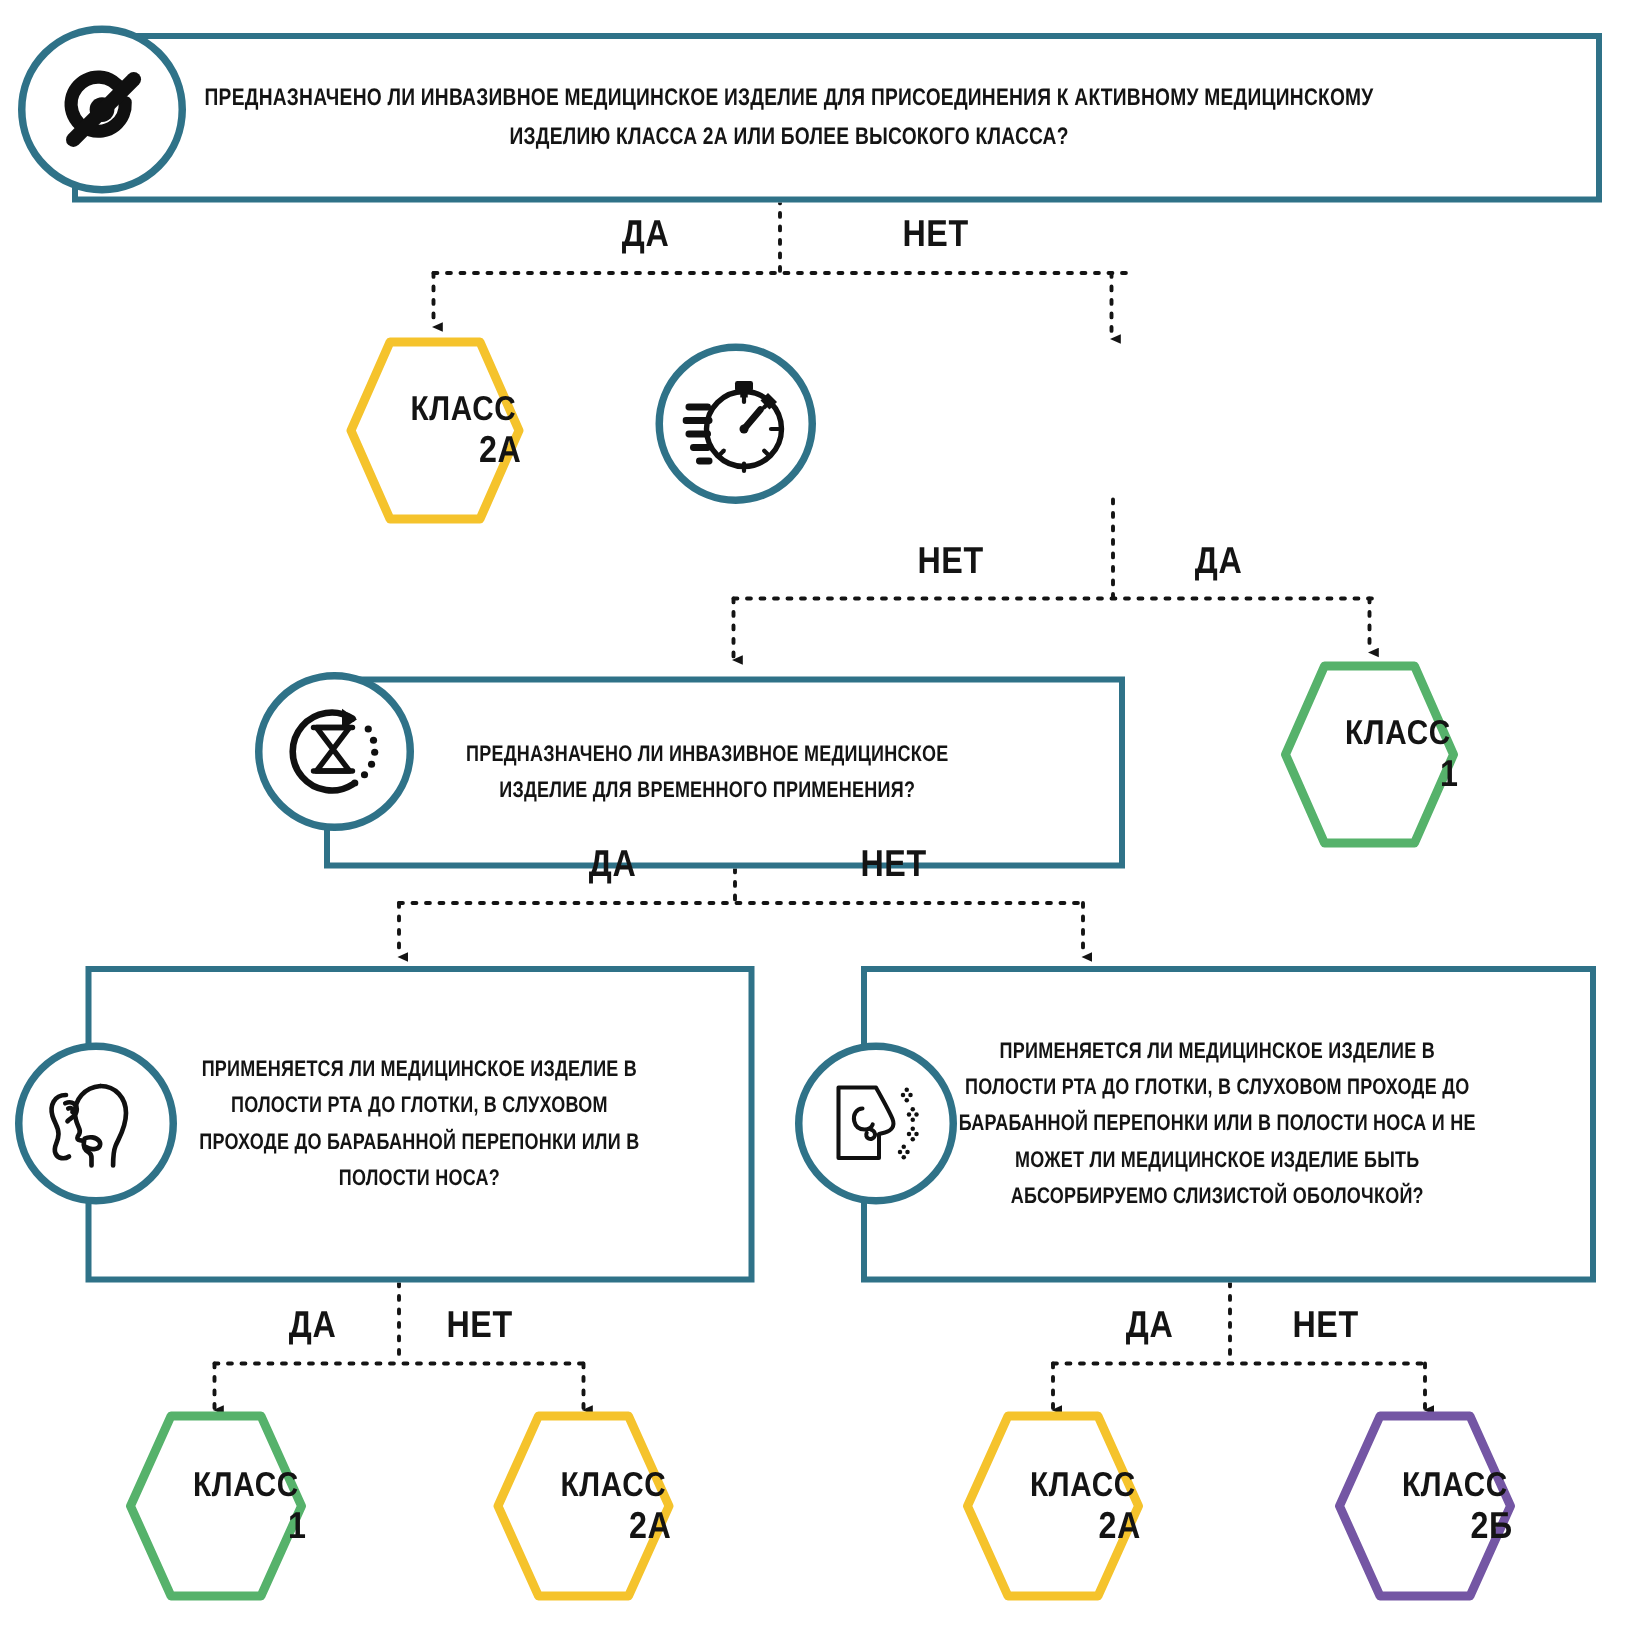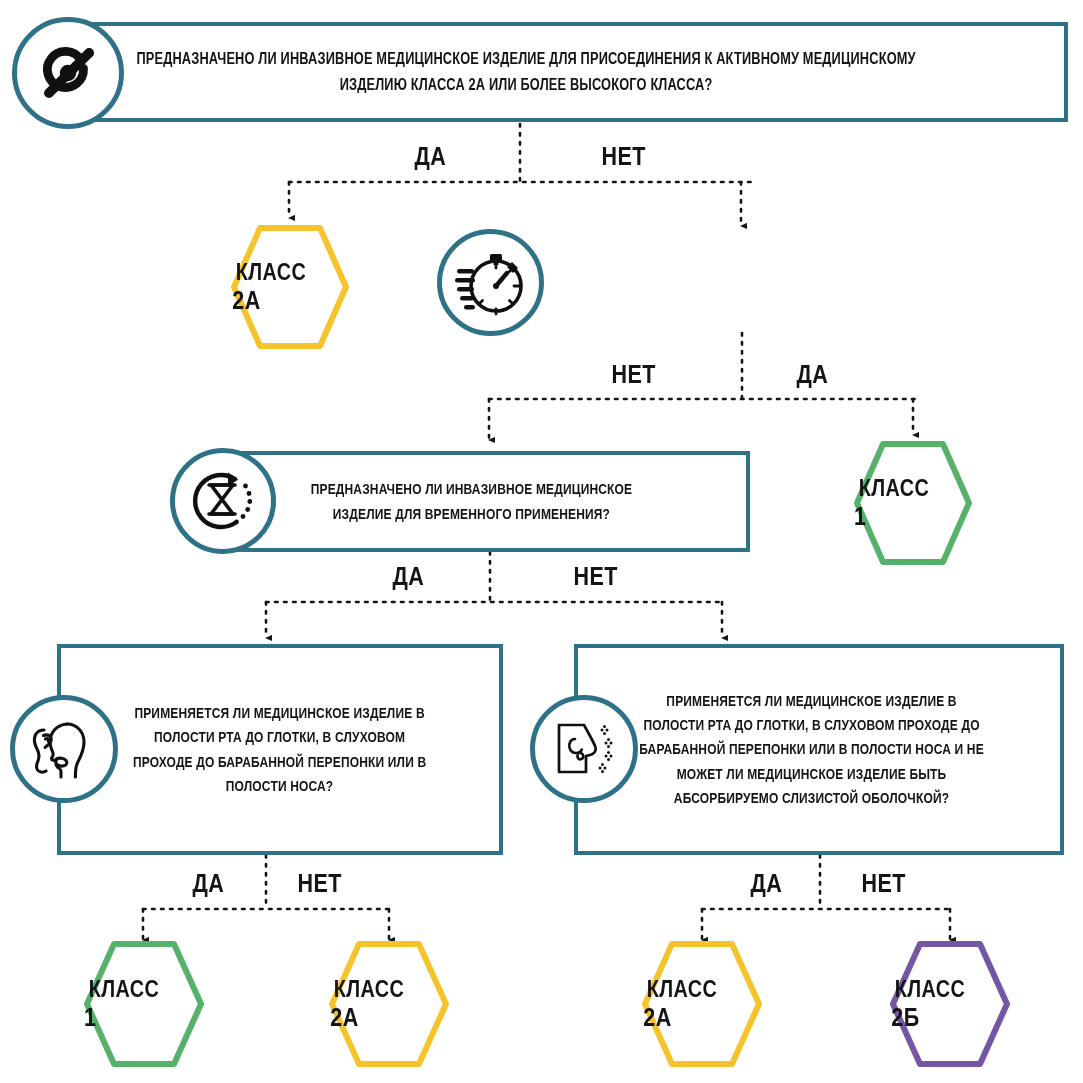--- a/index.html
+++ b/index.html
@@ -61,21 +61,21 @@
     position:absolute;
     z-index:3;
   }
   .hex svg{display:block;position:absolute;left:0;top:0;}
   .hexlabel{
     position:absolute;
     left:0;top:0;
     width:100%;height:100%;
     display:flex;
     flex-direction:column;
-    align-items:flex-start;
+    align-items:flex-end;
     justify-content:center;
     color:#141414;
     font-weight:700;
     line-height:1.16;
     z-index:2;
   }
   .hexlabel .l1{font-size:23px;letter-spacing:.5px;transform:scaleX(.86);}
   .hexlabel .l2{font-size:25px;letter-spacing:.5px;transform:scaleX(.86);}
   
   .blabel{
@@ -122,21 +122,21 @@
       <path d="M143,909 L143,940" marker-end="url(#ah)"></path>
       <path d="M389,909 L389,940" marker-end="url(#ah)"></path>
 
       <path d="M820,855 L820,909"></path>
       <path d="M702,909 L952,909"></path>
       <path d="M702,909 L702,940" marker-end="url(#ah)"></path>
       <path d="M950,909 L950,940" marker-end="url(#ah)"></path>
     </g>
   </svg>
 
-  <div class="qbox" style="left:48px; top:22px; width:1020px; height:100px;">
+  <div class="qbox" style="left:48px; top:22px; width:1020px; height:113px;">
     <div class="qtext" style="font-size:16px; padding:0 38px 0 115px;">ПРЕДНАЗНАЧЕНО ЛИ ИНВАЗИВНОЕ МЕДИЦИНСКОЕ ИЗДЕЛИЕ ДЛЯ ПРИСОЕДИНЕНИЯ К АКТИВНОМУ МЕДИЦИНСКОМУ ИЗДЕЛИЮ КЛАССА 2А ИЛИ БОЛЕЕ ВЫСОКОГО КЛАССА?</div>
   </div>
   <div class="bubble" style="left:12px; top:17px; width:112px; height:112px;">
     <svg width="66" height="66" viewBox="0 0 64 64" aria-hidden="true">
       <g fill="none" stroke="#101010" stroke-width="8.5" stroke-linecap="round">
         <path d="M44.5,19.5 A17.5,17.5 0 1 0 47,27.5"></path>
       </g>
       <circle cx="32" cy="32" r="8" fill="#101010"></circle>
       <path d="M52.5,12.5 L13.5,51.5" stroke="#101010" stroke-width="9.5" stroke-linecap="round" fill="none"></path>
     </svg>
@@ -193,21 +193,21 @@
   <div class="hex" style="left:853px; top:440px; width:120px; height:126px;">
     <svg width="120" height="126" viewBox="0 0 120 126">
       <polygon points="30,4 90,4 116,63 90,122 30,122 4,63" fill="#ffffff" stroke="#56B26B" stroke-width="6" stroke-linejoin="round"></polygon>
     </svg>
     <div class="hexlabel">
       <span class="l1">КЛАСС</span>
       <span class="l2">1</span>
     </div>
   </div>
 
-  <div class="qbox" style="left:216px; top:451px; width:534px; height:101px;">
+  <div class="qbox" style="left:216px; top:451px; width:534px; height:128px;">
     <div class="qtext" style="font-size:15px; padding:0 34px 0 88px;">ПРЕДНАЗНАЧЕНО ЛИ ИНВАЗИВНОЕ МЕДИЦИНСКОЕ ИЗДЕЛИЕ ДЛЯ ВРЕМЕННОГО ПРИМЕНЕНИЯ?</div>
   </div>
   <div class="bubble" style="left:170px; top:448px; width:106px; height:106px;">
     <svg width="70" height="70" viewBox="0 0 70 70" aria-hidden="true">
 
       <path d="M47,13 A26,26 0 1 0 47,57" fill="none" stroke="#101010" stroke-width="4.4" stroke-linecap="round"></path>
 
       <path d="M40,6.5 L50,13.5 L40,20.5 Z" fill="#101010"></path>
 
       <g fill="#101010">

